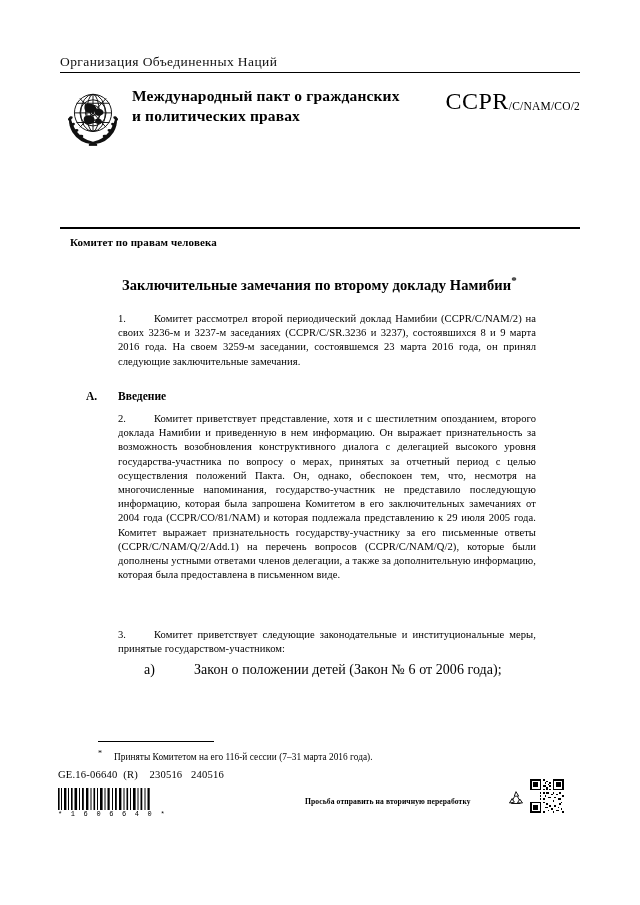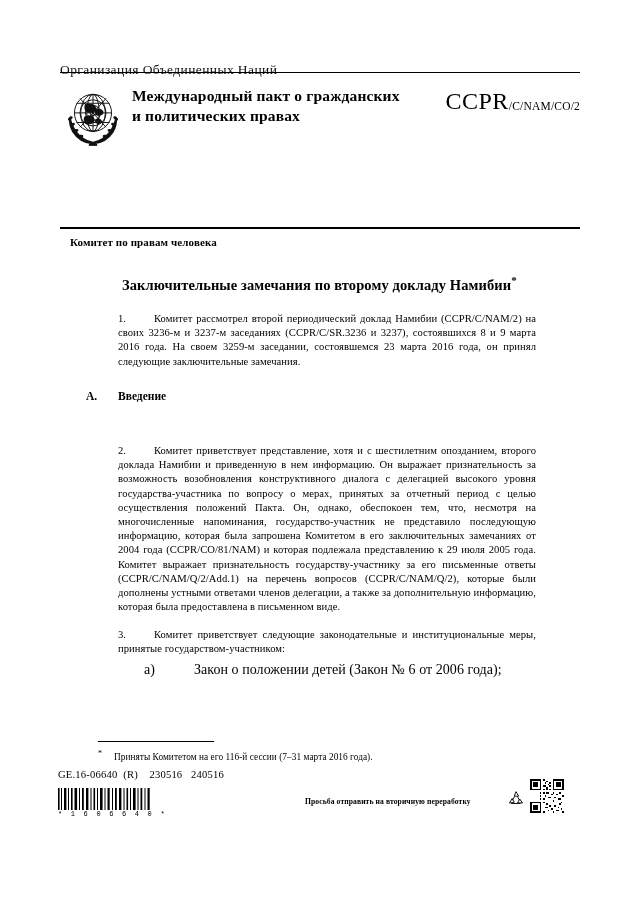--- a/index.html
+++ b/index.html
@@ -35,21 +35,21 @@
     position: relative;
     height: 20px;
   }
   .org-name {
     font-family: "Liberation Serif", "DejaVu Serif", serif;
     font-size: 13.5px;
     letter-spacing: 0.4px;
     color: #111;
     position: absolute;
     left: 0;
-    top: 16px;
+    top: 8px;
     white-space: nowrap;
   }
   .docsym {
     position: absolute;
     right: 0;
     top: -5px;
     white-space: nowrap;
     text-align: right;
     margin-top: 47px;
   }
@@ -182,21 +182,21 @@
   }
   .subitem .lbl {
     display: inline-block;
     width: 50px;
     margin-left: 26px;
   }
 
   
   #para1  { top: 312px; }
   #secA   { top: 390px; }
-  #para2  { top: 412px; margin-top: 32px; }
+  #para2  { top: 412px; }
   #secB   { top: 600px; }
   #para3  { top: 628px; }
   #itemA  { top: 663px; }
   #itemB  { top: 685px; }
 
   
   .fn-rule {
     position: absolute;
     left: 98px;
     top: 741px;

